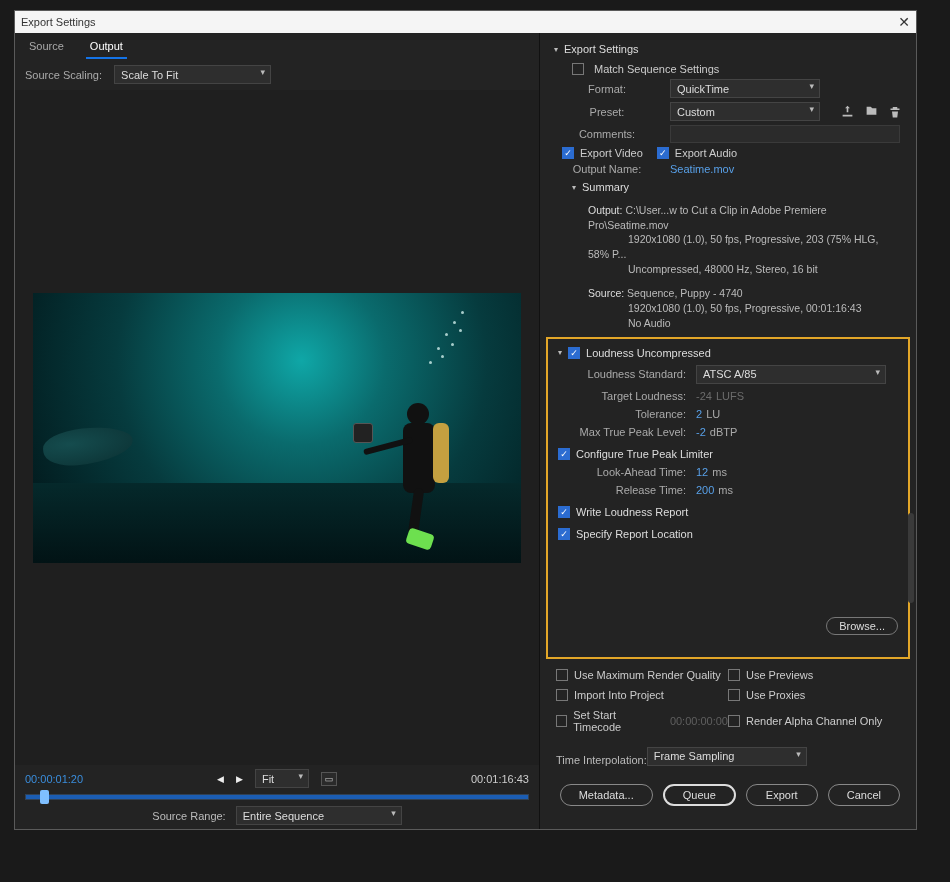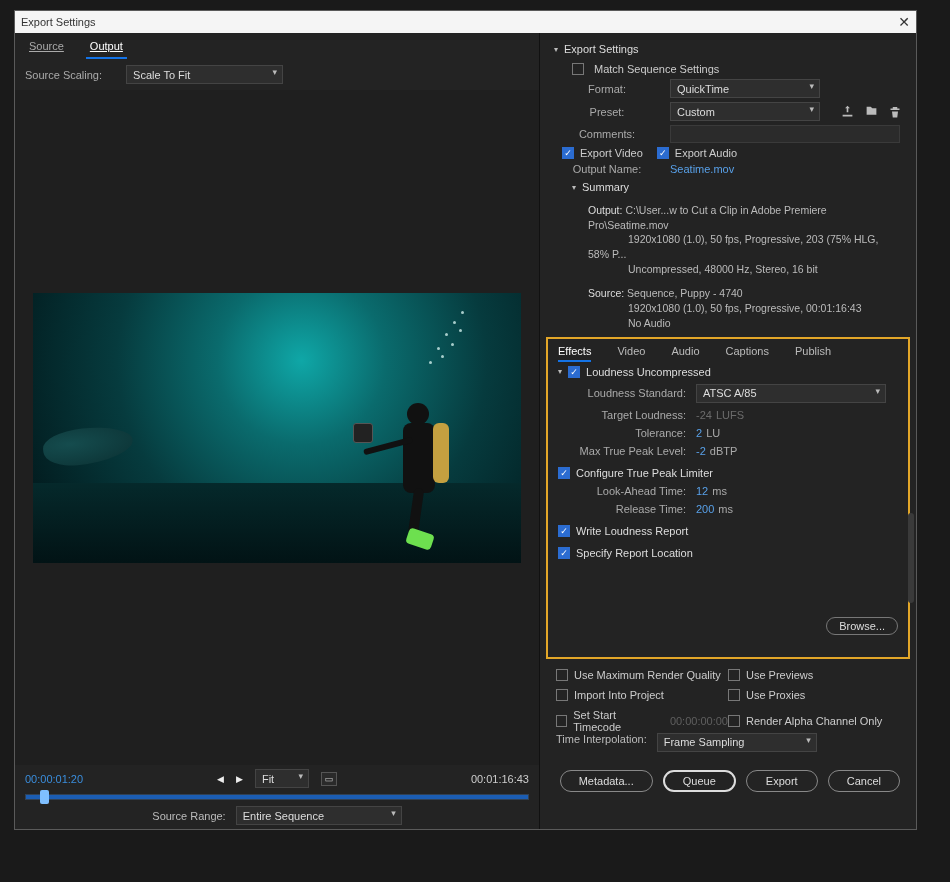--- a/index.html
+++ b/index.html
@@ -6,23 +6,23 @@
   body { background: #1a1a1a; width: 950px; height: 882px; overflow: hidden; position: relative; }
   .dialog { position: absolute; left: 14px; top: 10px; width: 903px; height: 820px; background: #232323; border: 1px solid #5a5a5a; }
   .titlebar { background: #f5f5f5; color: #333; height: 22px; display: flex; align-items: center; justify-content: space-between; padding: 0 6px; font-size: 11px; }
   .titlebar .close-x { font-size: 14px; cursor: pointer; }
   .body { display: flex; height: calc(100% - 22px); background: #232323; }
   .left { width: 528px; border-right: 1px solid #111; display: flex; flex-direction: column; }
   .right { flex: 1; display: flex; flex-direction: column; color: #ccc; font-size: 11px; }
 
   
   .tabs { display: flex; gap: 18px; padding: 5px 10px 0 10px; font-size: 11px; color: #aaa; }
-  .tab { padding: 2px 4px 5px 4px; cursor: pointer; text-decoration: underline; }
+  .tab { padding: 2px 4px 5px 4px; cursor: pointer; }
   .tab.active { color: #fff; border-bottom: 2px solid #1473e6; }
-  .scaling-row { display: flex; align-items: center; gap: 24px; padding: 6px 10px; font-size: 11px; color: #aaa; }
+  .scaling-row { display: flex; align-items: center; gap: 12px; padding: 6px 10px; font-size: 11px; color: #aaa; }
   .select { background: #2e2e2e; border: 1px solid #444; color: #ddd; font-size: 11px; height: 19px; padding: 1px 18px 1px 6px; appearance: none; position: relative; }
   .select-wrap { position: relative; display: inline-block; }
   .select-wrap::after { content: "▾"; position: absolute; right: 6px; top: 2px; font-size: 9px; color: #bbb; pointer-events: none; }
   .preview-area { flex: 1; background: #1f1f1f; display: flex; align-items: center; justify-content: center; padding: 0 16px; }
   .video-frame { width: 488px; height: 270px; background: #000; position: relative; overflow: hidden; }
   .water { position: absolute; inset: 0; background: radial-gradient(circle at 55% 25%, #0fa7a7 0%, #0a6b6d 25%, #063b3e 55%, #021b1e 90%); }
   .seabed { position: absolute; left: 0; right: 0; bottom: 0; height: 80px; background: linear-gradient(#05292b, #021315); }
   .diver { position: absolute; left: 330px; top: 70px; width: 120px; height: 170px; }
   .diver .torso { position: absolute; left: 40px; top: 60px; width: 32px; height: 70px; background: #111; border-radius: 8px; }
   .diver .tank { position: absolute; left: 70px; top: 60px; width: 16px; height: 60px; background: #c4a040; border-radius: 6px; }
@@ -71,21 +71,21 @@
   .ln-val.dim { color: #6b6b6b; }
   .ln-unit { color: #aaa; margin-left: 4px; }
   .ln-check-row { display: flex; align-items: center; gap: 6px; margin: 10px 0 4px 0; color: #ddd; }
   .browse-btn { position: absolute; right: 10px; bottom: 22px; border: 1px solid #777; border-radius: 12px; padding: 2px 12px; font-size: 11px; color: #ddd; background: transparent; cursor: pointer; }
 
   .render-opts { padding: 10px 16px 0 16px; }
   .render-grid { display: grid; grid-template-columns: 1fr 1fr; row-gap: 8px; font-size: 11px; color: #ccc;}
   .ropt { display: flex; align-items: center; gap: 6px; }
   .ropt .checkbox { background: #232323; }
   .ropt .dim-tc { color: #5f5f5f; margin-left: 4px; }
-  .ti-row { display: flex; align-items: flex-start; gap: 10px; font-size: 11px; color: #bbb; }
+  .ti-row { display: flex; align-items: flex-end; margin-top: 14px; font-size: 11px; color: #bbb; }
 
   .footer { display: flex; justify-content: flex-end; gap: 10px; padding: 18px 16px 14px 16px; }
   .btn { border: 1px solid #888; border-radius: 14px; background: transparent; color: #ddd; font-size: 11px; padding: 3px 18px; cursor: pointer; min-width: 72px; text-align: center; }
   .btn.primary { border: 2px solid #ddd; }
   .right-scroll { position: absolute; right: 2px; top: 480px; width: 6px; height: 90px; background: #3a3a3a; border-radius: 3px; }
 </style>
 </head>
 <body>
 
 <div class="dialog">
@@ -233,27 +233,20 @@
         </div>
         <div class="summary" style="margin-top:8px">
           <span class="k">Source:</span>
           <span>Sequence, Puppy - 4740</span><br>
           <span style="margin-left:40px">1920x1080 (1.0), 50 fps, Progressive, 00:01:16:43</span><br>
           <span style="margin-left:40px">No Audio</span>
         </div>
       </div>
 
       <div class="effects-box">
-        <div class="effects-tabs">
-          <span class="etab active">Effects</span>
-          <span class="etab">Video</span>
-          <span class="etab">Audio</span>
-          <span class="etab">Captions</span>
-          <span class="etab">Publish</span>
-        </div>
         <div class="ln-check-row" style="margin-top:2px">
           <span class="chev">▾</span>
           <span class="checkbox checked"></span>
           <span>Loudness Uncompressed</span>
         </div>
         <div class="ln-row">
           <span class="ln-lbl">Loudness Standard:</span>
           <span class="select-wrap">
             <select class="select" style="width:190px">
               <option>ATSC A/85</option>

